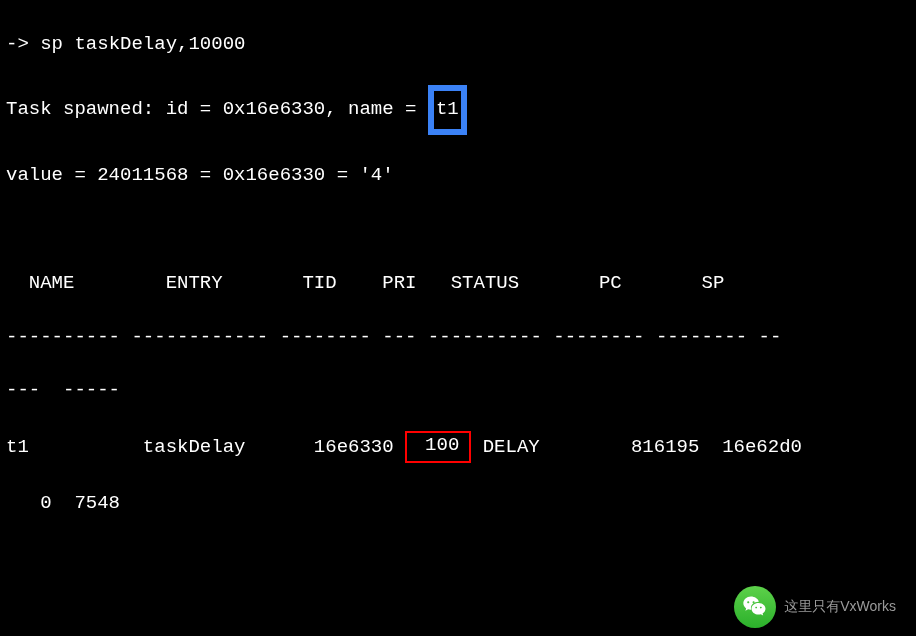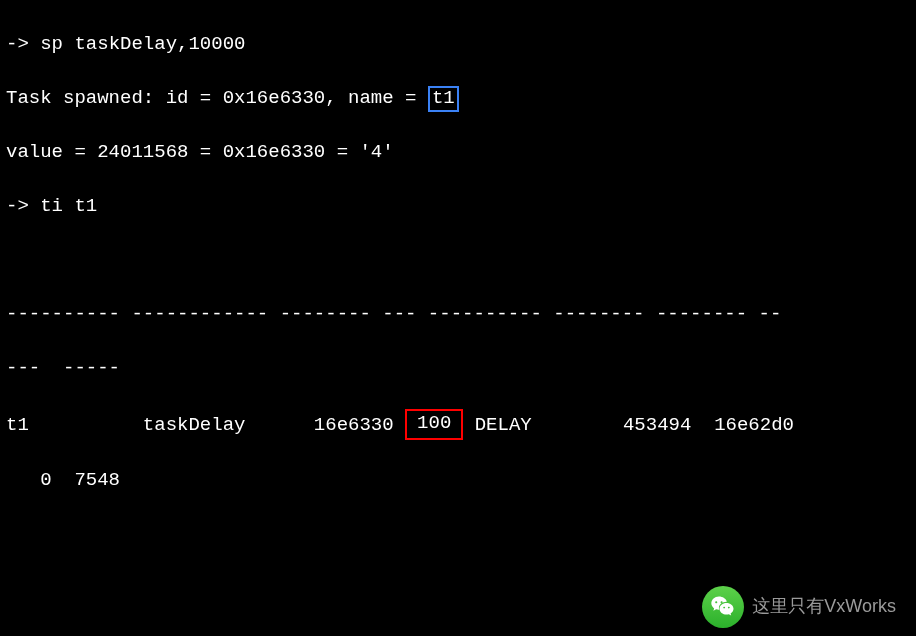--- a/index.html
+++ b/index.html
@@ -13,28 +13,28 @@
     height:636px;
     overflow:hidden;
   }
   .terminal{
     position:relative;
     padding:4px 6px;
     white-space:pre;
   }
   .line{white-space:pre;}
   .redbox{
-    border:2px solid #3b82f6;
-    padding:0 2px;
+    border:6px solid #3b82f6;
+    padding:8px 2px;
     display:inline-block;
     line-height:1.15;
   }
   .redbox2{
     border:2px solid #ff0000;
-    padding:2px 10px 4px 10px;
+    padding:2px 10px 4px 18px;
     display:inline-block;
     line-height:1.15;
   }
   .watermark{
     position:absolute;
     right:20px;
     bottom:8px;
     display:flex;
     align-items:center;
     gap:8px;
@@ -45,36 +45,36 @@
     background:linear-gradient(#5dd14a,#2bb02b);
     position:relative;
     display:flex;
     align-items:center;
     justify-content:center;
   }
   .wechat-icon svg{width:28px;height:28px;}
   .watermark-text{
     color:#9a9a9a;
     font-family:"Microsoft YaHei","SimHei",sans-serif;
-    font-size:18px;
+    font-size:14px;
     white-space:nowrap;
   }
 </style>
 </head>
 <body>
 
 <div class="terminal">
 <div class="line"><span>-&gt;</span> <span>sp taskDelay,10000</span></div>
 <div class="line"><span>Task spawned: id = 0x16e6330, name = </span><span style="display:inline-block;line-height:1;"><span class="redbox"><span>t1</span></span></span></div>
 <div class="line">value = 24011568 = 0x16e6330 = '4'</div>
-<div class="line"><span>-&gt;</span> <span>ti t1</span></div>
 <div class="line">&nbsp;</div>
+<div class="line">  NAME        ENTRY       TID    PRI   STATUS       PC       SP</div>
 <div class="line">---------- ------------ -------- --- ---------- -------- -------- --</div>
 <div class="line">---  -----</div>
-<div class="line"><span>t1          taskDelay      16e6330 </span><span style="display:inline-block;line-height:1;vertical-align:middle;"><span class="redbox2"><span>100</span></span></span><span> DELAY        453494  16e62d0</span></div>
+<div class="line"><span>t1          taskDelay      16e6330 </span><span style="display:inline-block;line-height:1;vertical-align:middle;"><span class="redbox2"><span>100</span></span></span><span> DELAY        816195  16e62d0</span></div>
 <div class="line">   0  7548</div>
 <div class="line">&nbsp;</div>
 
 
 
 
 
 
 
 

